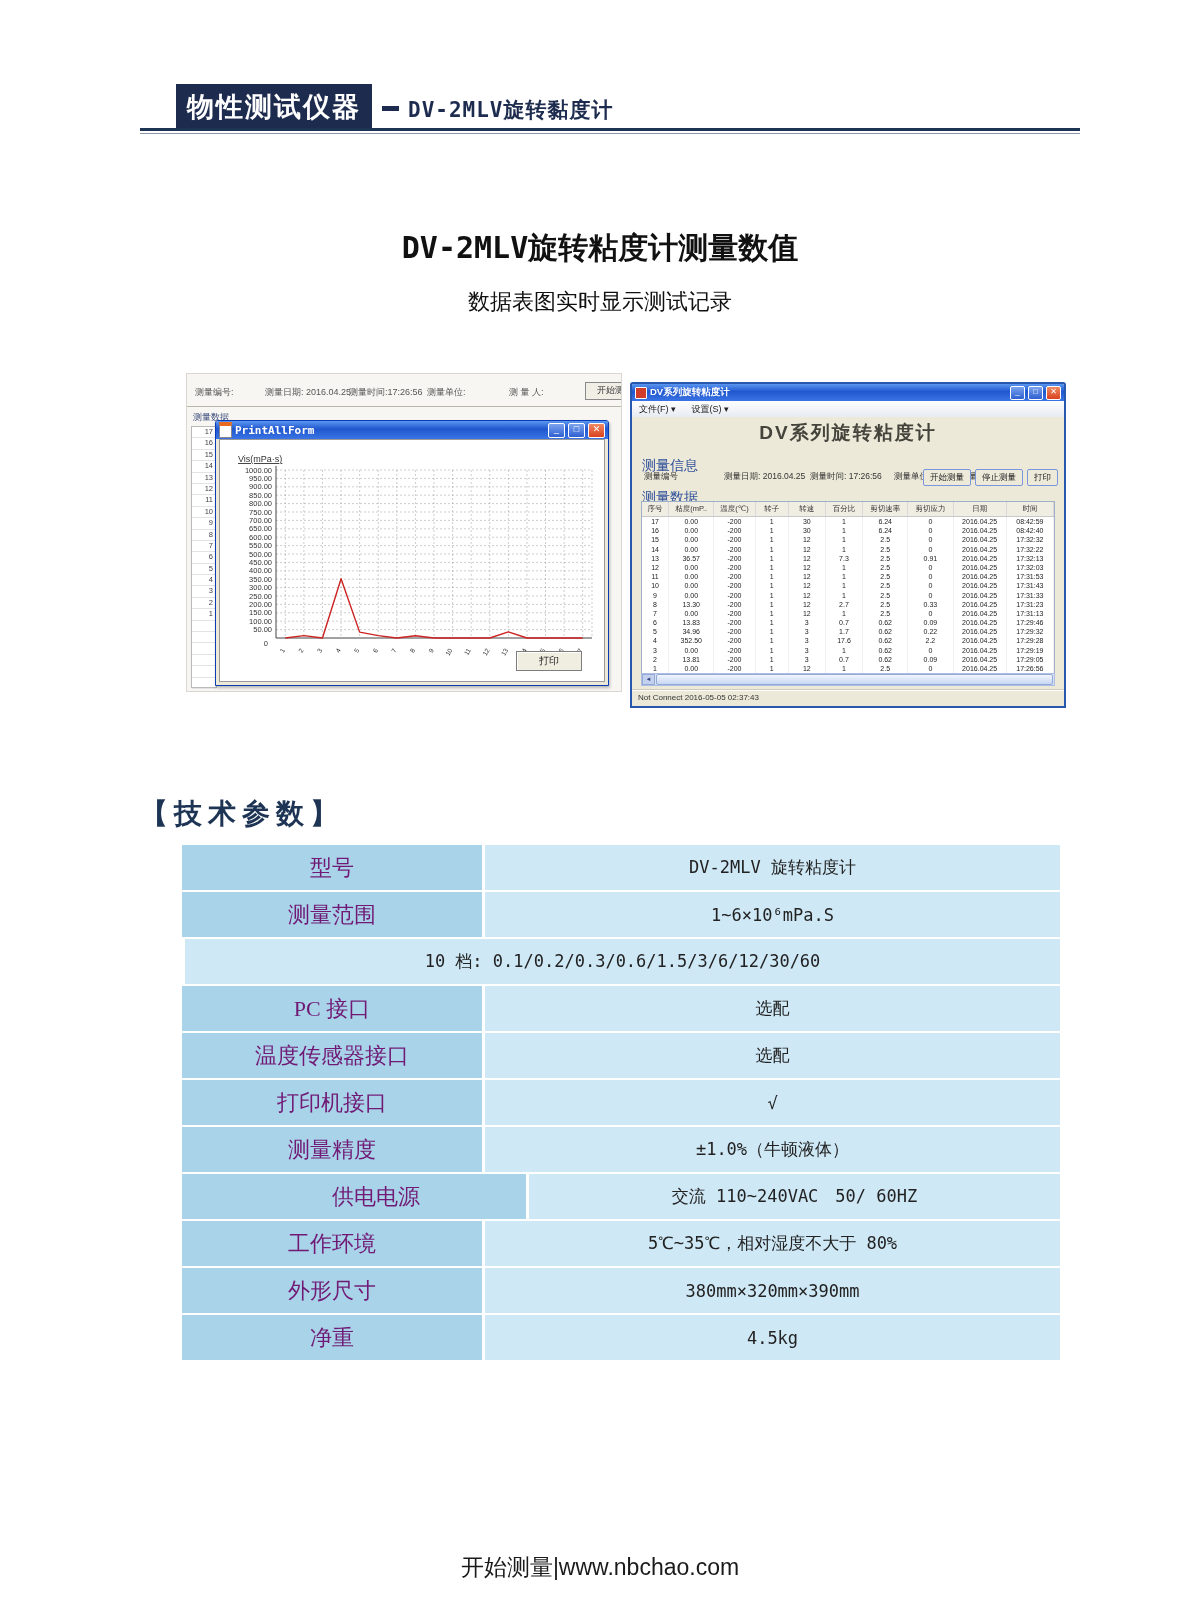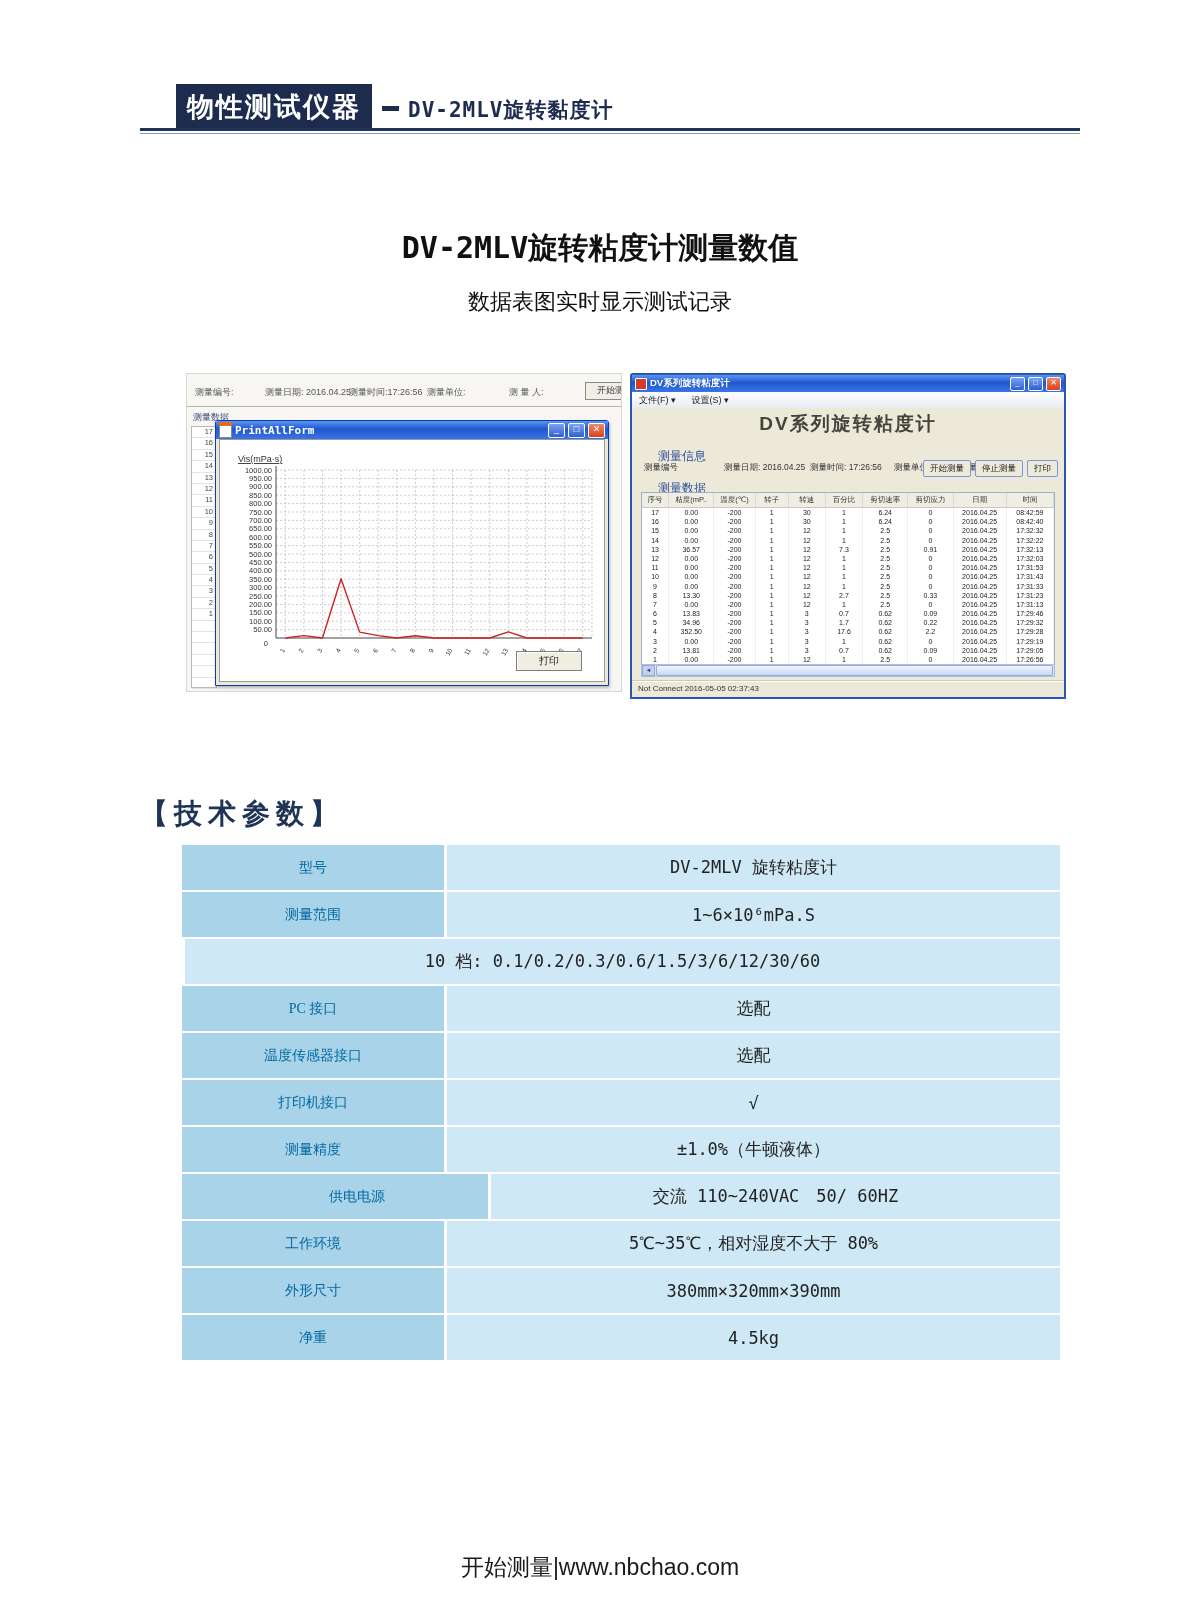--- a/index.html
+++ b/index.html
@@ -50,32 +50,32 @@
           line-height:11px;text-align:center;background:linear-gradient(#7ba3ef,#2e5fd0);}
   .winbtn.close{background:linear-gradient(#ef8a64,#d9411e);}
   .winbtn.small{width:13px;height:12px;font-size:8px;line-height:10px;}
   .pw-client{position:absolute;top:18px;left:3px;right:3px;bottom:3px;background:#fff;
              border:1px solid #9a9a9a;}
   .pw-print-btn{position:absolute;right:22px;bottom:10px;width:64px;height:18px;background:#f0ede1;
                 border:1px solid #7d7d7d;box-shadow:inset 1px 1px 0 #fff;font-size:10px;
                 text-align:center;line-height:17px;color:#222;}
 
   
-  .shot-right{position:absolute;left:630px;top:373px;width:432px;height:322px;background:#ece9d8;
+  .shot-right{position:absolute;left:630px;top:382px;width:432px;height:322px;background:#ece9d8;
               border:2px solid #2857ae;border-radius:3px 3px 0 0;overflow:hidden;}
   .rw-titlebar{height:17px;background:linear-gradient(180deg,#5a96f0 0%,#2057cf 45%,#3a74e4 100%);
                display:flex;align-items:center;gap:3px;padding:0 3px;}
   .rw-title{color:#fff;font-weight:bold;font-size:9.5px;flex:1;}
   .app-icon{width:10px;height:10px;background:#d23c2a;border:1px solid #fff;border-radius:1px;}
   .rw-menubar{height:16px;background:linear-gradient(#fefefe,#e7ebf2);border-bottom:1px solid #bdbdbd;
               display:flex;align-items:center;gap:16px;padding:0 7px;font-size:9px;color:#222;}
   .rw-client{position:absolute;top:33px;left:0;right:0;bottom:0;background:#ece9d8;}
   .rw-apptitle{text-align:center;font-size:19px;font-weight:bold;color:#45443c;letter-spacing:2px;
                margin-top:3px;}
-  .rw-group-label{position:absolute;left:10px;font-size:12px;color:#2f4f9a;margin-left:16px;}
+  .rw-group-label{position:absolute;left:10px;font-size:14px;color:#2f4f9a;}
   .rw-info-row{position:absolute;left:0;right:0;top:52px;height:16px;font-size:8.5px;color:#333;}
   .rw-field{position:absolute;top:2px;white-space:nowrap;}
   .rw-field:nth-child(1){left:12px}.rw-field:nth-child(2){left:92px}
   .rw-field:nth-child(3){left:178px}.rw-field:nth-child(4){left:262px}
   .rw-field:nth-child(5){left:326px}
   .rw-buttons{position:absolute;right:6px;top:0;display:flex;gap:4px;}
   .rw-btn{height:15px;padding:0 6px;background:#eeeada;border:1px solid #7a96df;border-radius:2px;
           font-size:8.5px;line-height:14px;color:#222;}
   .rw-table{position:absolute;left:9px;right:9px;top:84px;height:172px;background:#fff;
             border:1px solid #9db0c8;display:flex;flex-direction:column;overflow:hidden;}
@@ -94,22 +94,22 @@
                border:1px solid #93a9d8;border-radius:2px;}
   .rw-statusbar{position:absolute;left:0;right:0;bottom:0;height:16px;background:#ece9d8;
                 border-top:1px solid #cfcabb;font-size:8px;color:#333;line-height:15px;
                 padding-left:6px;box-shadow:inset 0 1px 0 #fff;}
 
   
   .spec-heading{position:absolute;left:140px;top:795px;font-size:28px;font-weight:bold;
                 color:#1e3454;letter-spacing:6px;}
   .spec-table{position:absolute;left:182px;top:845px;width:878px;}
   .spec-row{display:flex;margin-bottom:2px;height:45px;}
-  .spec-label{width:262px;display:flex;align-items:center;justify-content:center;
-              font-size:14px;color:#0369a1;font-family:"Liberation Serif","DejaVu Serif",serif;}
+  .spec-label{width:300px;display:flex;align-items:center;justify-content:center;
+              font-size:22px;color:#701a75;font-family:"Liberation Serif","DejaVu Serif",serif;}
   .spec-value{flex:1;margin-left:3px;display:flex;align-items:center;justify-content:center;
               font-size:17px;color:#222;
               font-family:"DejaVu Sans Mono","Liberation Serif",serif;}
 
   
   .footer{position:absolute;left:0;top:1552px;width:1200px;text-align:center;font-size:23px;color:#1a1a1a;}
 </style>
 </head>
 <body>
 

